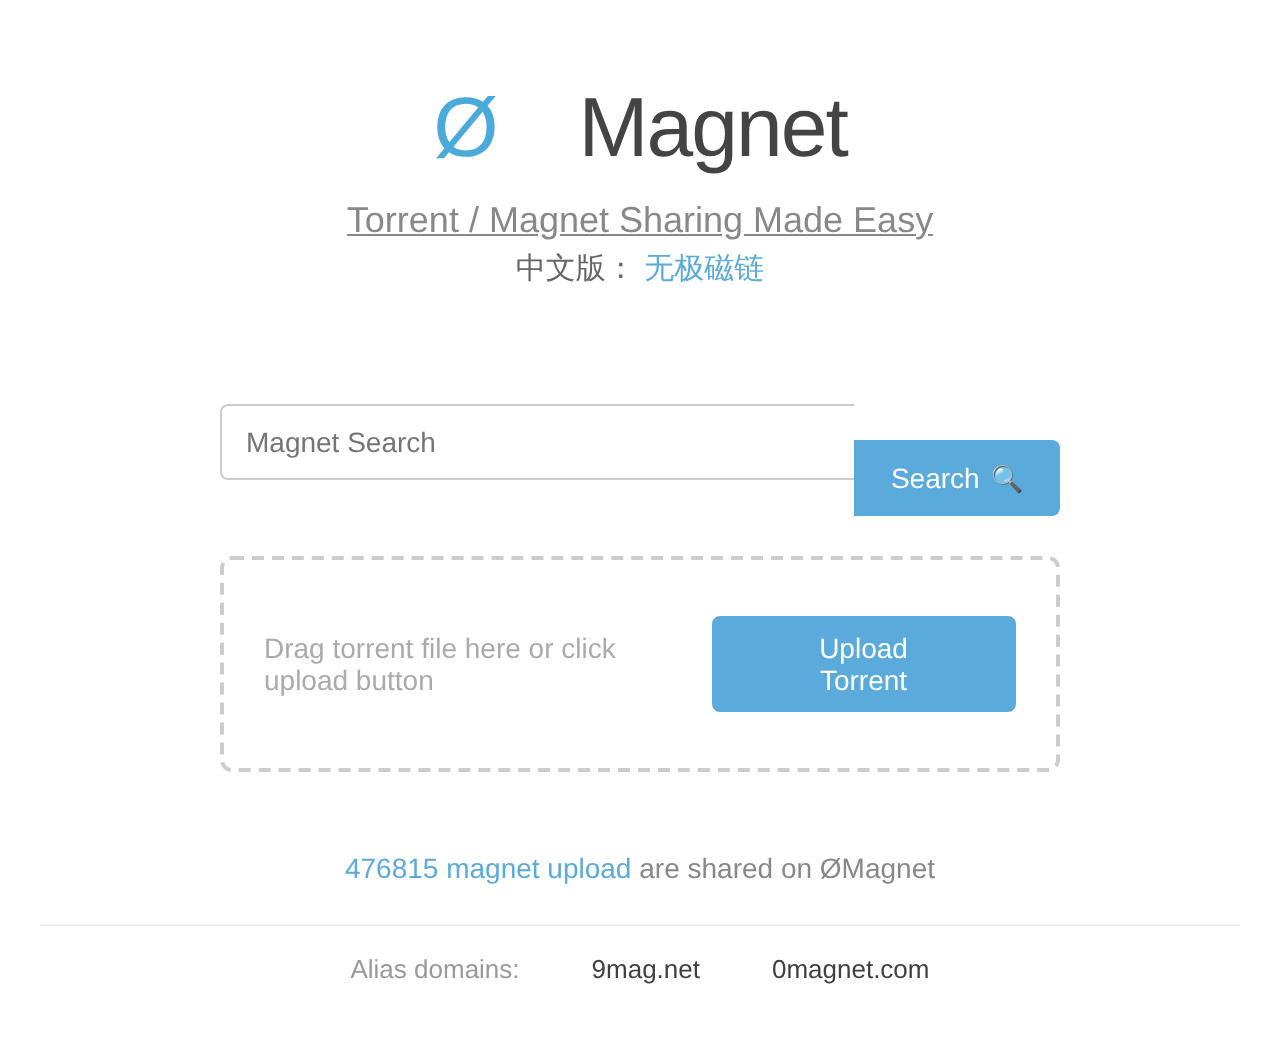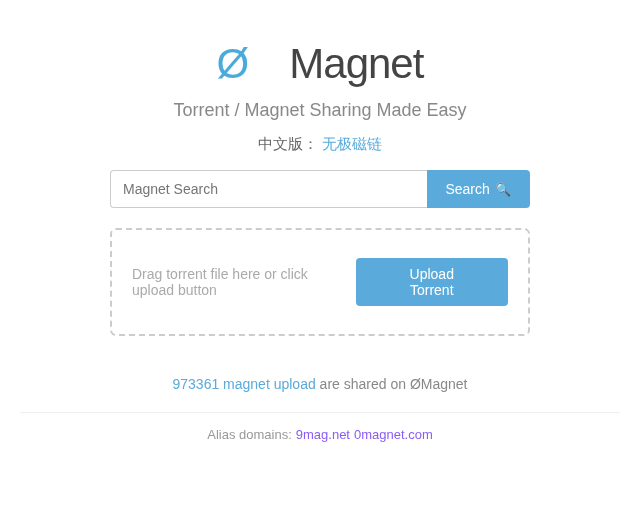--- a/index.html
+++ b/index.html
@@ -45,28 +45,29 @@
       font-size: 42px;
       font-weight: 300;
       color: #444;
       letter-spacing: -1px;
       margin-left: 36px;
     }
 
     .tagline {
       font-size: 18px;
       color: #888;
-      margin-bottom: 14px;
+      margin-bottom: 4px;
       text-align: center;
+      text-decoration: underline;
     }
 
     .chinese-link-row {
       font-size: 15px;
       color: #666;
-      margin-bottom: 16px;
+      margin-bottom: 40px;
     }
 
     .chinese-link-row a {
       color: #5aabdb;
       text-decoration: none;
     }
 
     .search-row {
       display: flex;
       align-items: center;
@@ -93,20 +94,21 @@
       background: #5aabdb;
       color: #fff;
       border: none;
       border-radius: 0 4px 4px 0;
       font-size: 14px;
       cursor: pointer;
       display: flex;
       align-items: center;
       gap: 6px;
       white-space: nowrap;
+      margin-top: 36px;
     }
 
     .search-icon-symbol {
       font-size: 13px;
     }
 
     .upload-zone {
       width: 420px;
       border: 2px dashed #ccc;
       border-radius: 6px;
@@ -153,22 +155,23 @@
 
     .footer {
       font-size: 13px;
       color: #999;
       display: flex;
       gap: 4px;
       align-items: flex-start;
     }
 
     .footer a {
-      color: #8b5cf6;
+      color: #404040;
       text-decoration: none;
+      margin-left: 32px;
     }
   </style>
 </head>
 <body>
 
 <div class="page-container">
 
   <div class="logo-area">
     <span class="logo-icon">Ø</span>
     <span class="logo-text">Magnet</span>
@@ -187,21 +190,21 @@
       <span>Search</span>
       <span class="search-icon-symbol">🔍</span>
     </button>
   </div>
 
   <div class="upload-zone">
     <span class="upload-hint">Drag torrent file here or click upload button</span>
     <button class="upload-button">Upload Torrent</button>
   </div>
 
-  <div class="stats-row"><a href="#">973361</a><a href="#"> magnet upload</a><span> are shared on ØMagnet</span></div>
+  <div class="stats-row"><a href="#">476815</a><a href="#"> magnet upload</a><span> are shared on ØMagnet</span></div>
 
   <hr class="divider">
 
   <div class="footer">
     <span>Alias domains:</span>
     <a href="#">9mag.net</a>
     <a href="#">0magnet.com</a>
   </div>
 
 </div>

